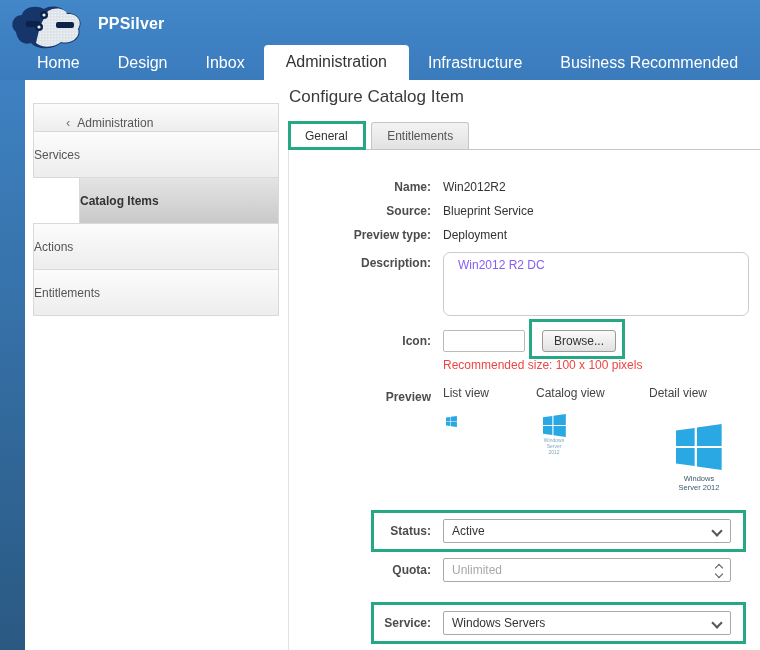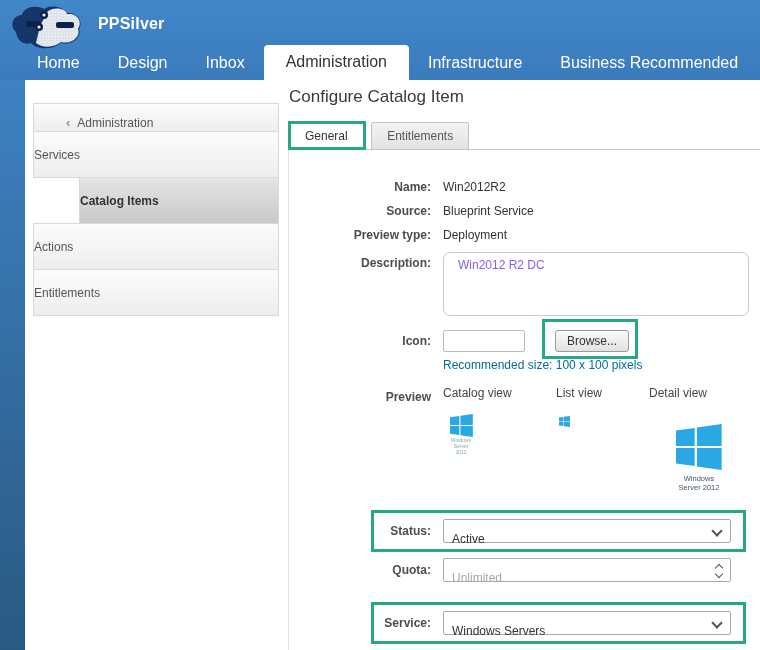--- a/index.html
+++ b/index.html
@@ -43,38 +43,38 @@
 
   
   .row{display:flex;align-items:center;margin-bottom:10px;font-size:12px;}
   .lbl{width:142px;text-align:right;font-weight:bold;color:#4d4d4d;padding-right:12px;flex:none;}
   .val{color:#333;}
   .row.top{align-items:flex-start;}
   .row.top .lbl{padding-top:4px;}
   .textarea{width:276px;height:52px;border:1px solid #ccc;border-radius:7px;background:#fff;
     color:#8b5cf6;padding:5px 14px;font-size:12px;}
   .icon-input{width:72px;height:16px;border:1px solid #bbb;border-radius:2px;font-size:12px;padding:2px 4px;}
-  .browse-wrap{position:relative;display:inline-block;margin-left:30px;}
+  .browse-wrap{position:relative;display:inline-block;margin-left:17px;}
   .browse-btn{font-size:12px;color:#333;padding:3px 11px;border:1px solid #9a9a9a;border-radius:3px;
     background:linear-gradient(#fafafa,#e2e2e2);cursor:pointer;
     font-family:"Liberation Sans","DejaVu Sans",sans-serif;}
-  .hint{margin:2px 0 14px 154px;color:#0369a1;font-size:12px;}
+  .hint{margin:2px 0 14px 154px;color:#ef4444;font-size:12px;}
 
   .preview-cols{display:flex;}
   .pcol{font-size:12px;color:#444;}
   .pcol.c1{width:93px;}
   .pcol.c2{width:113px;}
   .pcol.c3{width:110px;}
   .pic{margin-top:14px;}
   .cap{color:#3d5a6b;text-align:center;}
   .cap.tiny{font-size:5px;color:#7fa9bd;width:24px;}
   .cap.big{font-size:7.5px;width:52px;margin-top:4px;}
 
   .ctl{position:relative;box-sizing:border-box;width:288px;height:24px;border:1px solid #a9a9a9;
-    border-radius:2px;background:#fff;font-size:12px;color:#333;line-height:22px;padding:8px 22px 0 8px;cursor:pointer;}
+    border-radius:2px;background:#fff;font-size:12px;color:#333;line-height:22px;padding:0 22px 0 8px;cursor:pointer;}
   .ctl .chev{position:absolute;right:9px;top:7px;width:6px;height:6px;
     border-right:2px solid #555;border-bottom:2px solid #555;transform:rotate(45deg);}
   .ctl.disabled{color:#a8a8a8;}
   .spin{position:absolute;right:7px;top:3px;width:8px;height:18px;}
   .spin i{position:absolute;left:1px;width:5px;height:5px;border-right:1.6px solid #555;border-bottom:1.6px solid #555;}
   .spin .up{top:3px;transform:rotate(-135deg);}
   .spin .dn{bottom:3px;transform:rotate(45deg);}
 
   .hl-row{box-sizing:border-box;border:3px solid #27a884;margin-left:82px;margin-right:14px;
     padding:6px 12px 6px 0;margin-bottom:6px;}
@@ -175,35 +175,35 @@
           <button class="browse-btn">Browse...</button>
           <div class="ann" style="left:-13px;top:-11px;right:-9px;bottom:-7px;"></div>
         </span>
       </div>
 
       <div class="hint">Recommended size: 100 x 100 pixels</div>
 
       <div class="row top">
         <div class="lbl">Preview</div>
         <div class="preview-cols">
+          <div class="pcol c1">
+            <div>List view</div>
+            <svg class="pic" width="11" height="11" viewBox="0 0 88 88" style="margin-left:3px;margin-top:16px;">
+              <path fill="#29a8e3" d="M0 12.4l35.7-4.9v34.6H0zM40 6.9L87.3 0v42H40zM0 45.7h35.7v34.6L0 75.4zM40 46h47.3v42L40 81.1z"></path>
+            </svg>
+          </div>
           <div class="pcol c2">
             <div>Catalog view</div>
             <div style="width:24px;margin-left:6px;">
               <svg class="pic" width="23" height="23" viewBox="0 0 88 88" style="display:block;margin:14px auto 0;">
                 <path fill="#29a8e3" d="M0 12.4l35.7-4.9v34.6H0zM40 6.9L87.3 0v42H40zM0 45.7h35.7v34.6L0 75.4zM40 46h47.3v42L40 81.1z"></path>
               </svg>
               <div class="cap tiny">Windows Server 2012</div>
             </div>
           </div>
-          <div class="pcol c1">
-            <div>List view</div>
-            <svg class="pic" width="11" height="11" viewBox="0 0 88 88" style="margin-left:3px;margin-top:16px;">
-              <path fill="#29a8e3" d="M0 12.4l35.7-4.9v34.6H0zM40 6.9L87.3 0v42H40zM0 45.7h35.7v34.6L0 75.4zM40 46h47.3v42L40 81.1z"></path>
-            </svg>
-          </div>
           <div class="pcol c3">
             <div>Detail view</div>
             <div style="width:52px;margin-left:24px;">
               <svg class="pic" width="46" height="46" viewBox="0 0 88 88" style="display:block;margin:24px auto 0;">
                 <path fill="#29a8e3" d="M0 12.4l35.7-4.9v34.6H0zM40 6.9L87.3 0v42H40zM0 45.7h35.7v34.6L0 75.4zM40 46h47.3v42L40 81.1z"></path>
               </svg>
               <div class="cap big">Windows Server 2012</div>
             </div>
           </div>
         </div>

